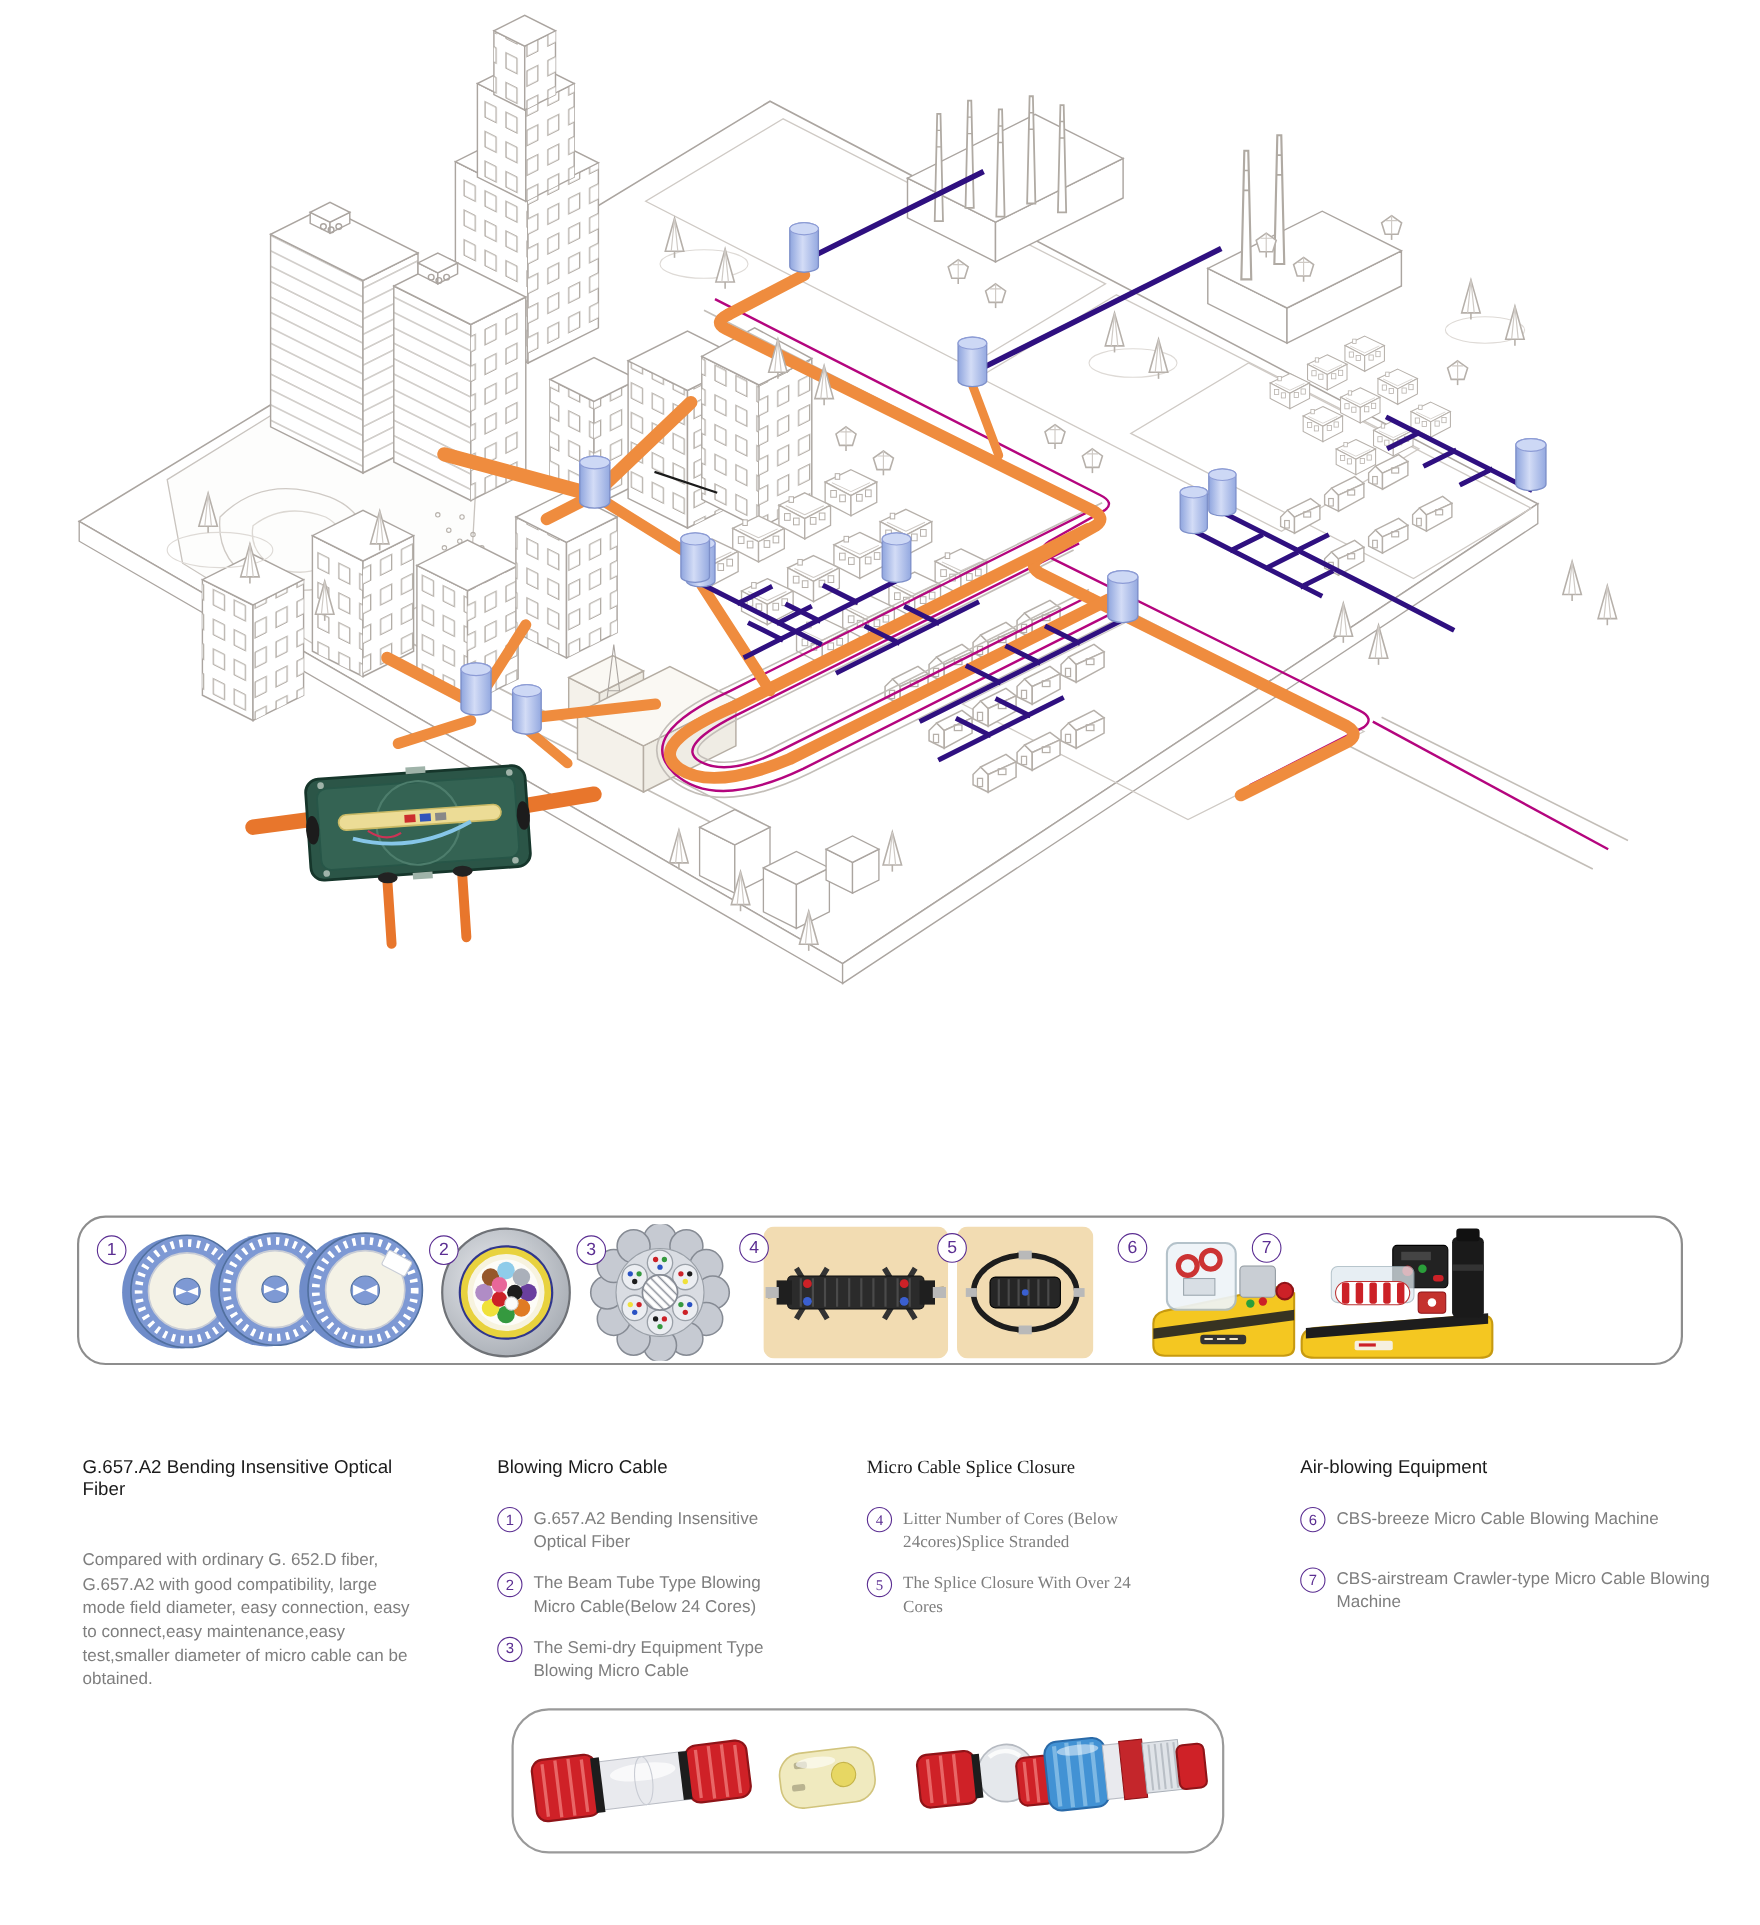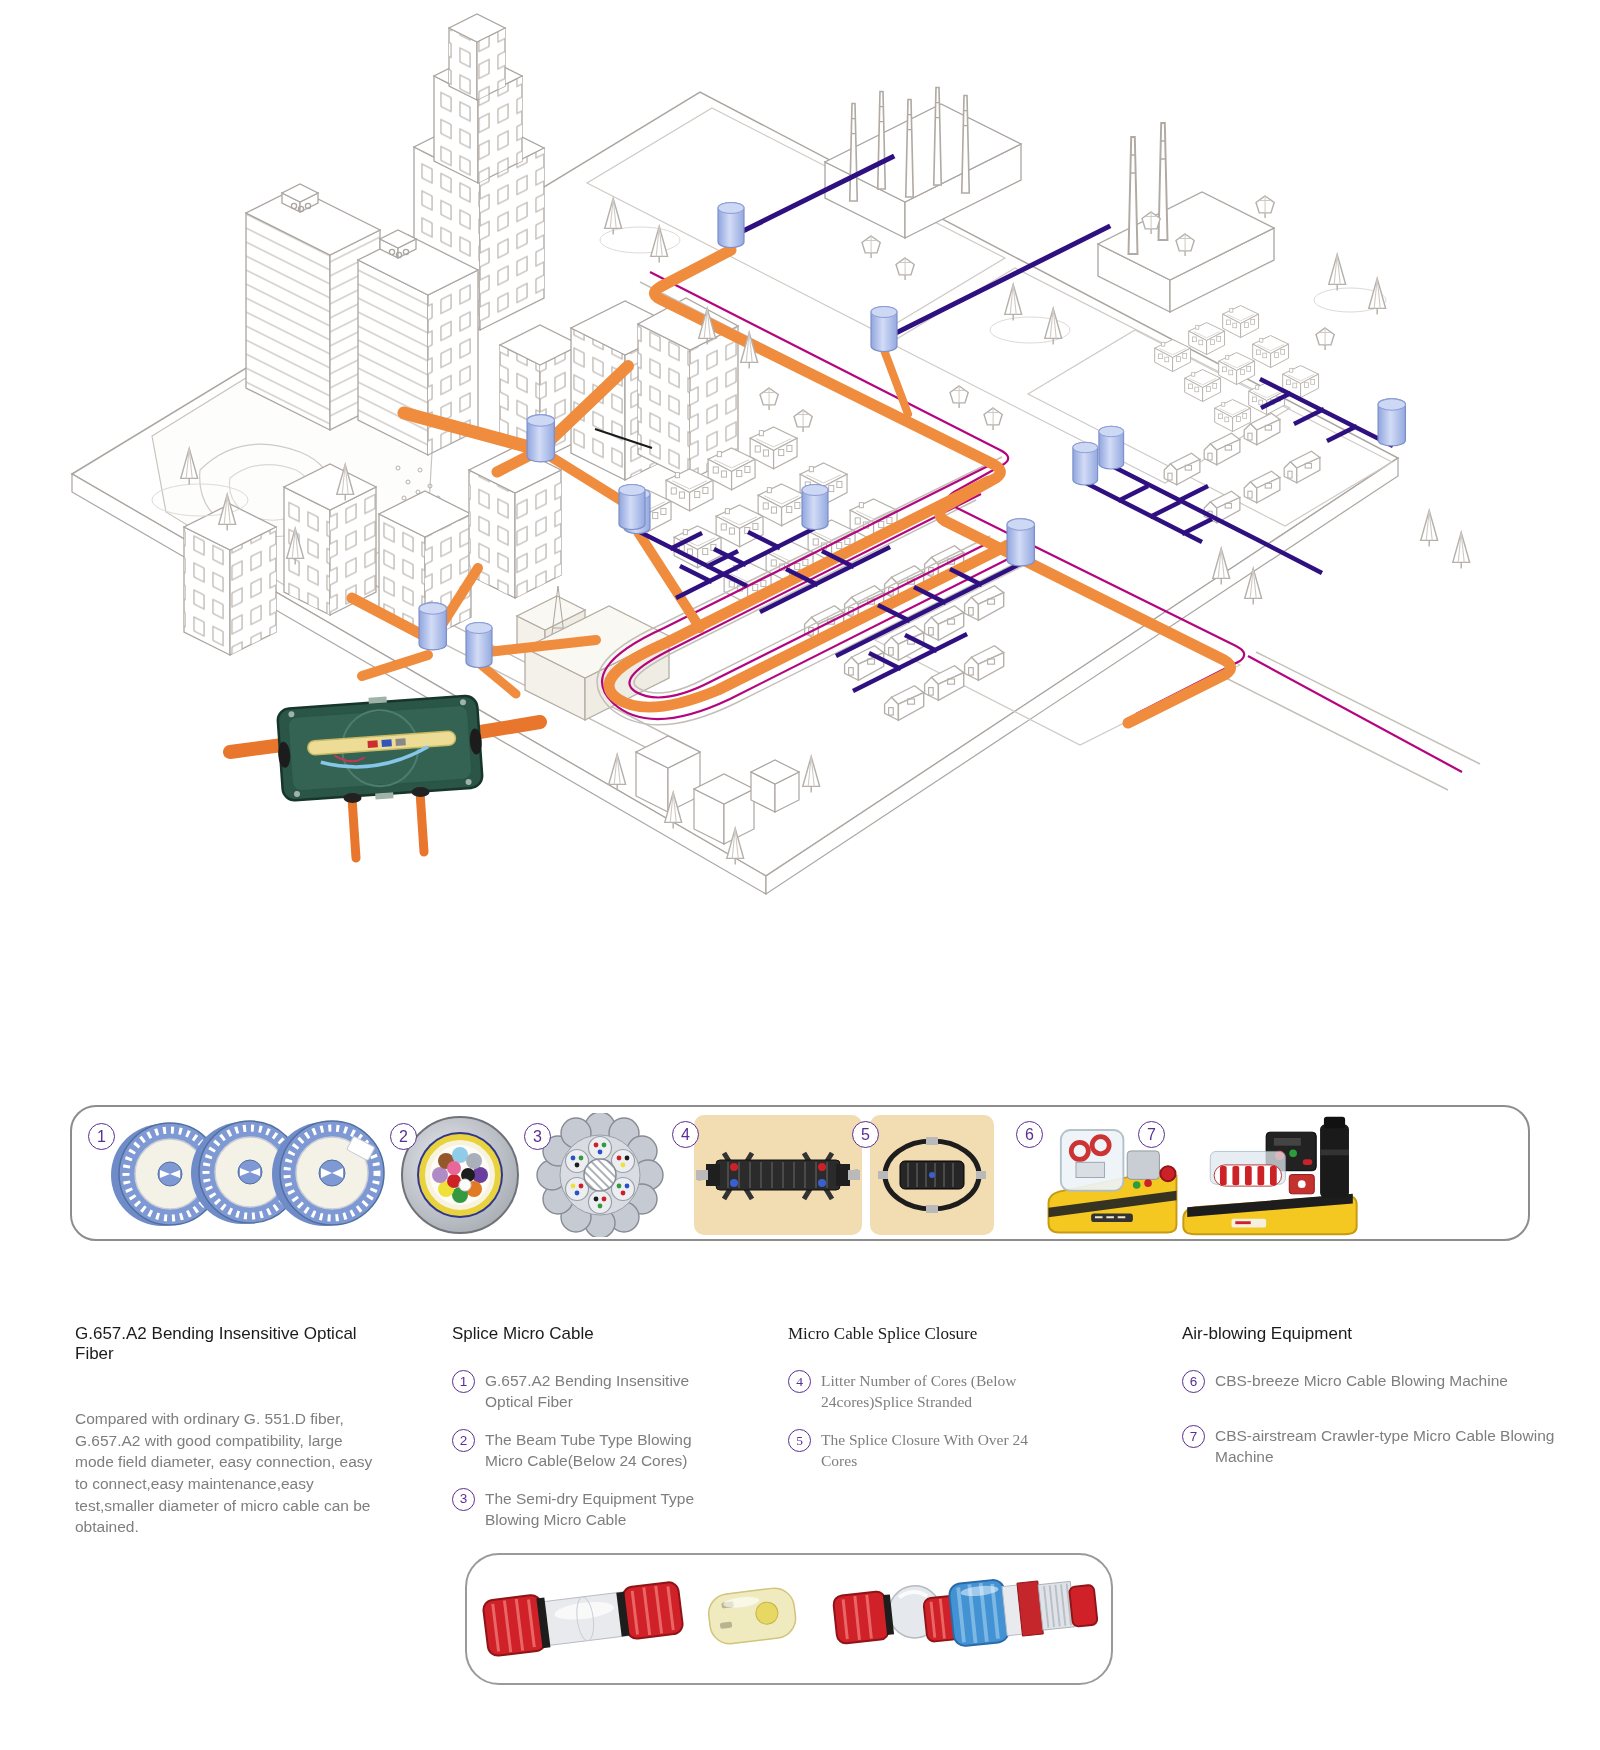--- a/index.html
+++ b/index.html
@@ -609,25 +609,25 @@
         <rect x="120" y="66" width="26" height="20" rx="3" fill="#c4322e" stroke="#8f1418"></rect>
         <circle cx="133" cy="76" r="4" fill="#fff"></circle>
         <rect x="60" y="112" width="36" height="9" rx="2" fill="#f6f0e0"></rect>
         <path d="M64,116 H80" stroke="#cc2127" stroke-width="3"></path>
       </svg>
     </div>
   </div>
 
   <div class="col col1" style="left:75px;width:310px;">
     <div class="sec-title">G.657.A2 Bending Insensitive Optical Fiber</div>
-    <div class="sec-body">Compared with ordinary G. 551.D fiber, G.657.A2 with good compatibility, large mode field diameter, easy connection, easy to connect,easy maintenance,easy test,smaller diameter of micro cable can be obtained.</div>
+    <div class="sec-body">Compared with ordinary G. 652.D fiber, G.657.A2 with good compatibility, large mode field diameter, easy connection, easy to connect,easy maintenance,easy test,smaller diameter of micro cable can be obtained.</div>
   </div>
 
   <div class="col col2" style="left:452px;width:272px;">
-    <div class="sec-title">Splice Micro Cable</div>
+    <div class="sec-title">Blowing Micro Cable</div>
     <div class="sec-item">
       <span class="cnum">1</span>
       <span class="txt">G.657.A2 Bending Insensitive Optical Fiber</span>
     </div>
     <div class="sec-item">
       <span class="cnum">2</span>
       <span class="txt">The Beam Tube Type Blowing Micro Cable(Below 24 Cores)</span>
     </div>
     <div class="sec-item">
       <span class="cnum">3</span>

